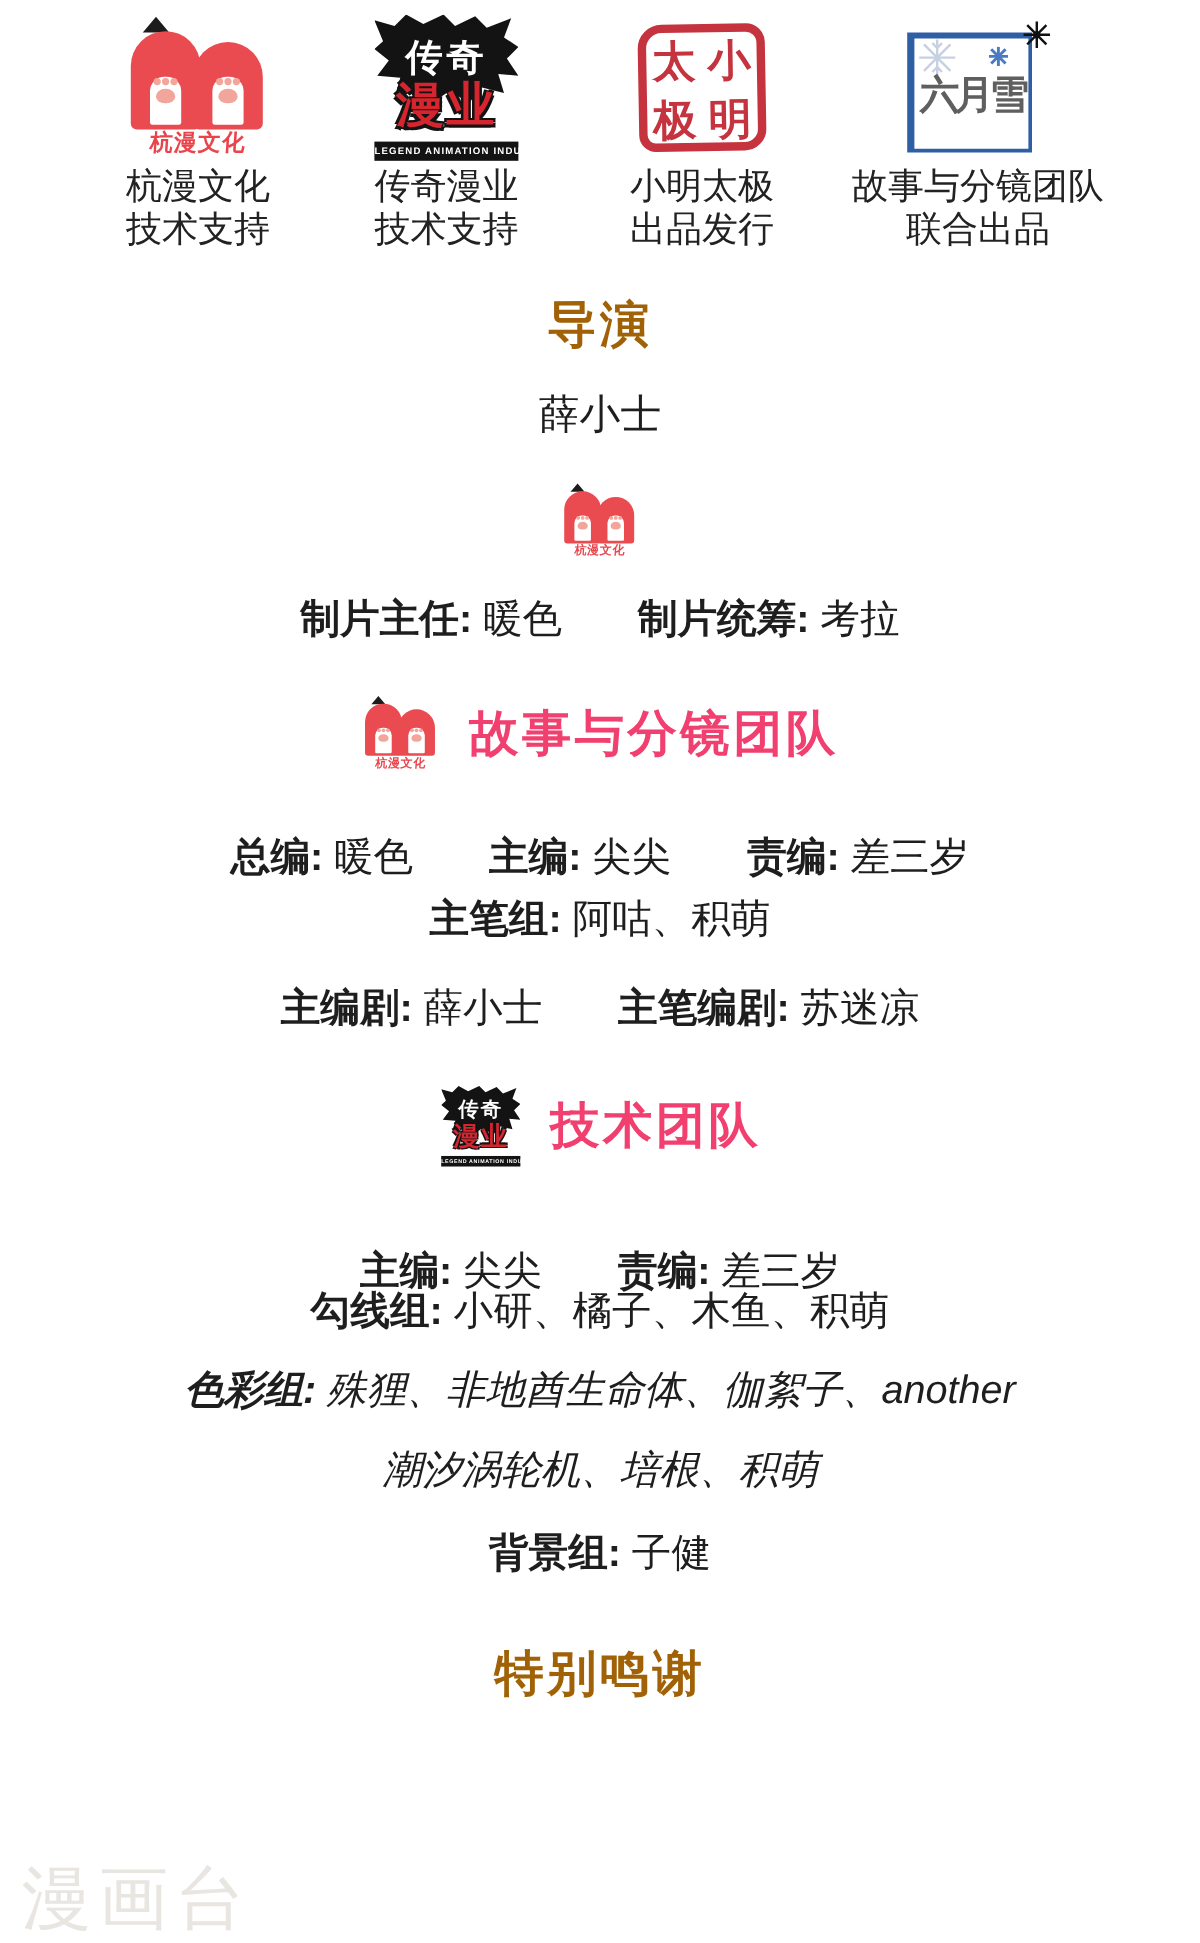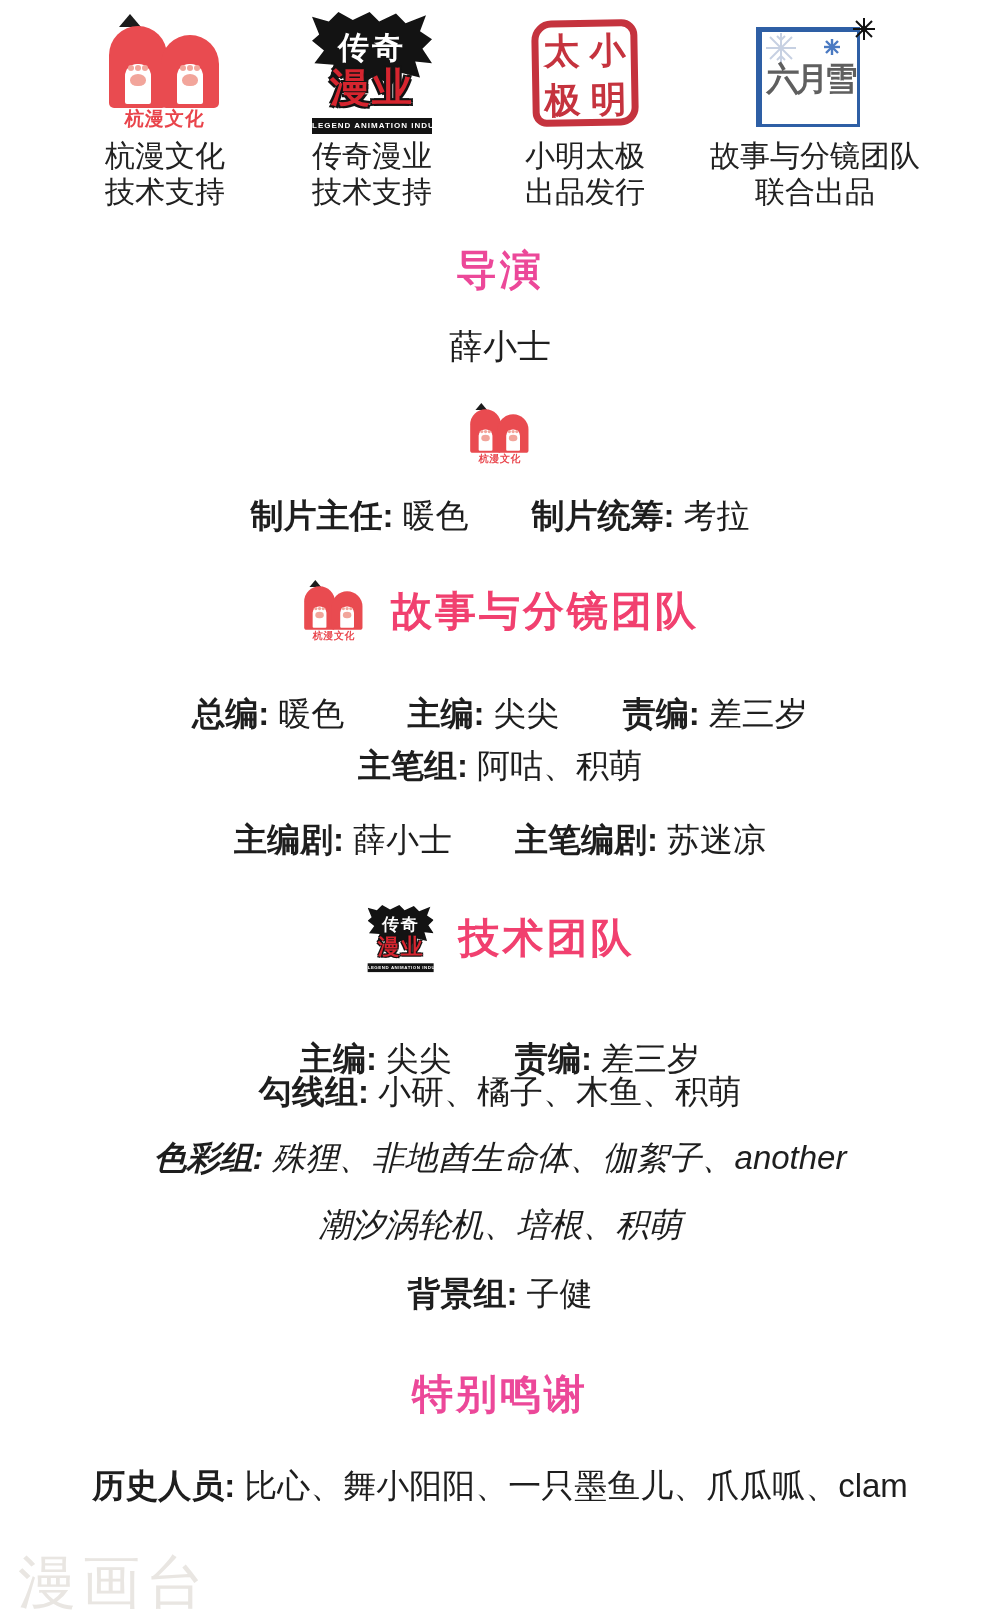--- a/index.html
+++ b/index.html
@@ -51,21 +51,21 @@
   .js-logo { position:relative; width:122px; height:112px; }
   .js-box { position:absolute; left:2px; top:10px; width:104px; height:100px; border:3px solid #2e5fa5;
     border-left-width:6px; border-top-width:5px; background:#fff; }
   .js-flake-big { position:absolute; left:10px; top:14px; color:#c6d0e2; }
   .js-flake-sm { position:absolute; left:70px; top:22px; color:#4a7ac2; }
   .js-text { position:absolute; left:8px; top:40px; width:96px; text-align:center; color:#5f5f5f;
     font-weight:700; font-size:33px; letter-spacing:-4px; white-space:nowrap; }
   .js-burst { position:absolute; right:0; top:0; color:#111; }
 
   
-  .title-pink { position:absolute; left:0; width:100%; text-align:center; color:#ec4899;
+  .title-pink { position:absolute; left:0; width:100%; text-align:center; color:#a16207;
     font-size:41px; font-weight:800; letter-spacing:3px; line-height:1; }
   .sec-header { position:absolute; left:0; width:100%; display:flex; align-items:center; justify-content:center; gap:24px; }
   .sec-header .sec-title { color:#f1406f; font-size:41px; font-weight:800; letter-spacing:3px; }
   .logo-sm-hm { width:66px; height:62px; overflow:visible; }
   .logo-sm-hm .hm-logo { transform:scale(0.53); transform-origin:top left; }
   .logo-sm-lg { width:69px; height:67px; overflow:visible; }
   .logo-sm-lg .lg-logo { transform:scale(0.55); transform-origin:top left; }
   .row { position:absolute; left:0; width:100%; text-align:center; font-size:33px; line-height:1.2;
     color:#1e1e1e; white-space:nowrap; }
   .pair { display:inline-block; margin:0 27px;text-align:center; }
@@ -290,19 +290,16 @@
     <span class="pair"><span class="lbl">色彩组:</span><span class="val">殊狸、非地酋生命体、伽絮子、another</span></span>
   </div>
   <div class="row" style="top:1205px;">
     <span class="val" style="margin-left:0;font-style:italic;">潮汐涡轮机、培根、积萌</span>
   </div>
   <div class="row" style="top:1274px;">
     <span class="pair"><span class="lbl">背景组:</span><span class="val">子健</span></span>
   </div>
 
   <div class="title-pink" style="top:1374px;">特别鸣谢</div>
-  <div class="row" style="top:1466px;">
-    <span class="pair"><span class="lbl">历史人员:</span><span class="val">比心、舞小阳阳、一只墨鱼儿、爪瓜呱、clam</span></span>
-  </div>
 
   <div class="watermark">漫画台</div>
 
 </div>
 
 </body></html>

